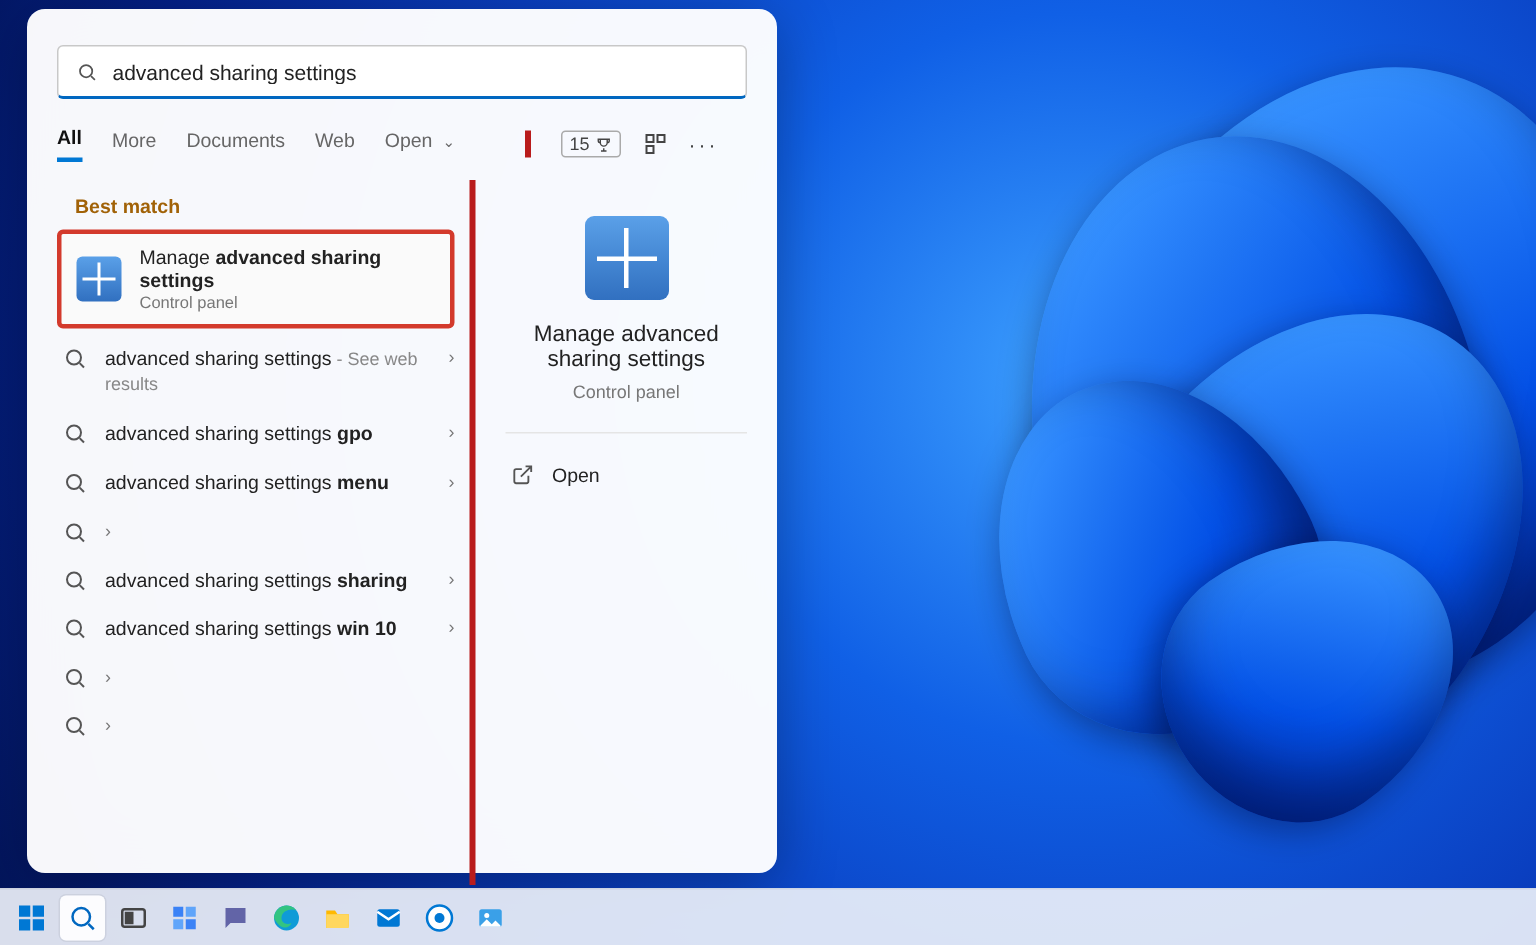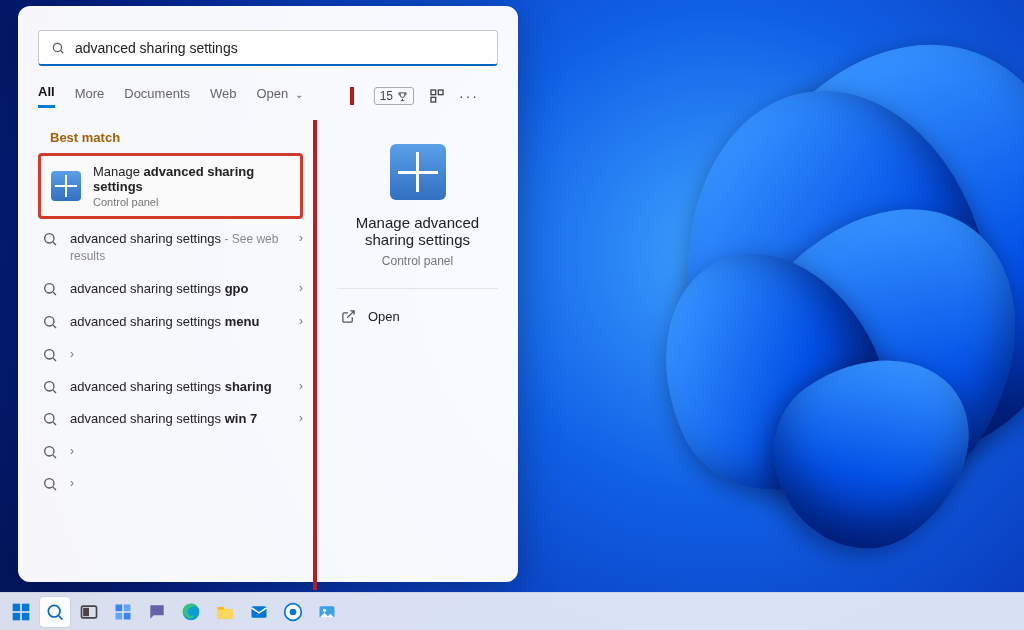--- a/index.html
+++ b/index.html
@@ -191,21 +191,21 @@
                 <line x1="21" y1="21" x2="16.65" y2="16.65"></line>
               </svg>
               <span class="label">advanced sharing settings <b>sharing</b></span>
               <span class="chev">›</span>
             </div>
             <div class="web-item">
               <svg class="sicon" viewBox="0 0 24 24" fill="none" stroke="currentColor" stroke-width="2">
                 <circle cx="11" cy="11" r="7"></circle>
                 <line x1="21" y1="21" x2="16.65" y2="16.65"></line>
               </svg>
-              <span class="label">advanced sharing settings <b>win 7</b></span>
+              <span class="label">advanced sharing settings <b>win 10</b></span>
               <span class="chev">›</span>
             </div>
             <div class="web-item">
               <svg class="sicon" viewBox="0 0 24 24" fill="none" stroke="currentColor" stroke-width="2">
                 <circle cx="11" cy="11" r="7"></circle>
                 <line x1="21" y1="21" x2="16.65" y2="16.65"></line>
               </svg>
               <span class="chev">›</span>
             </div>
             <div class="web-item">

